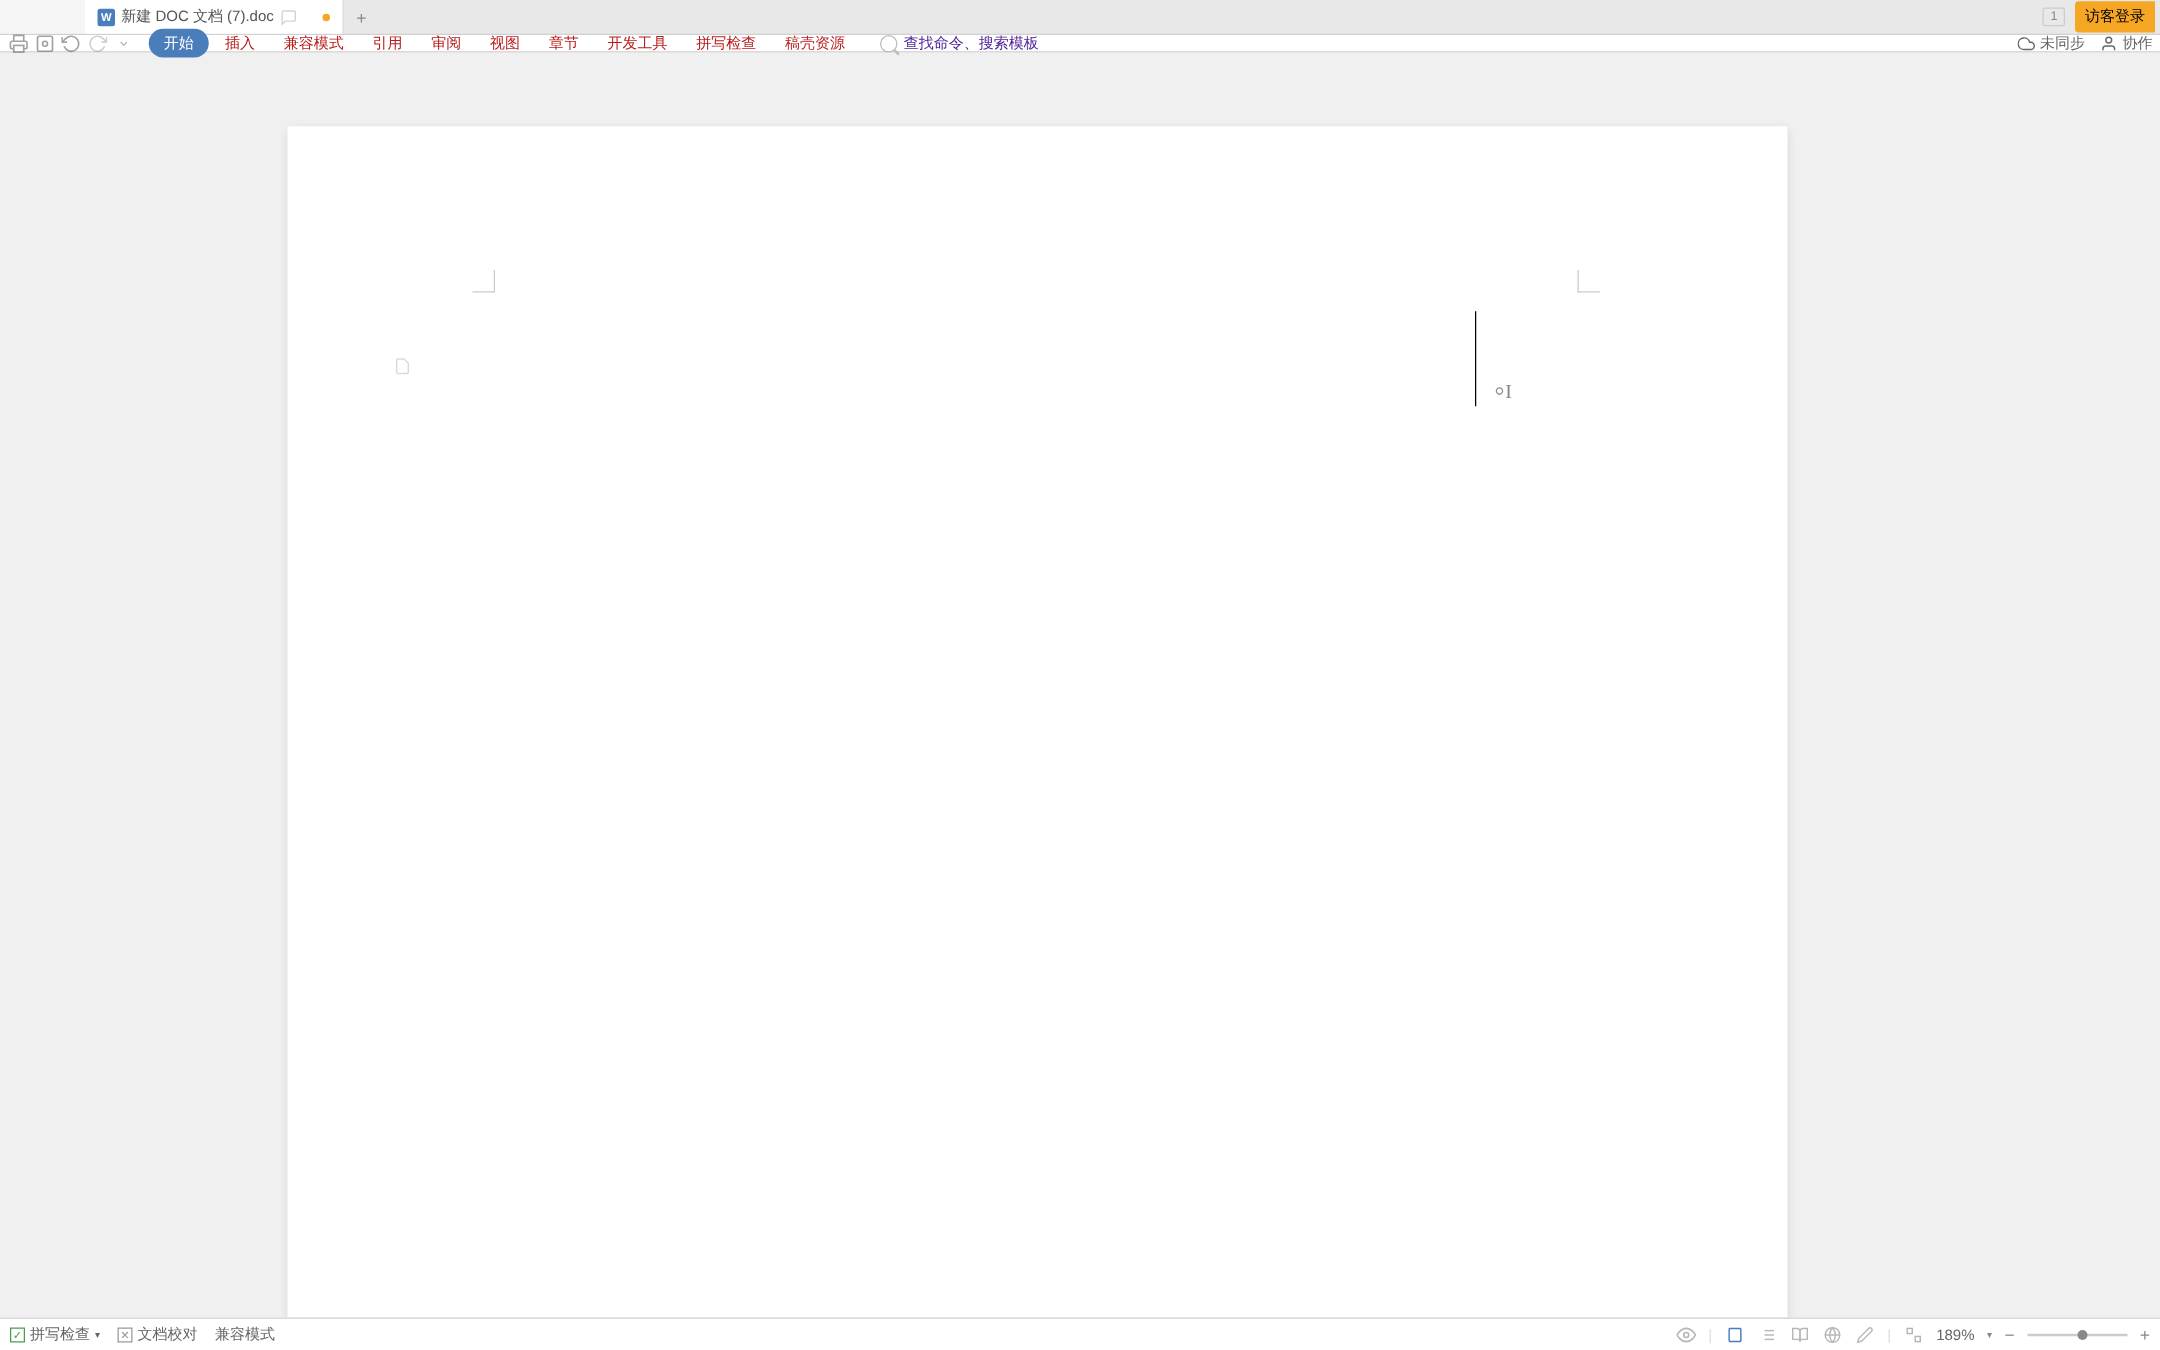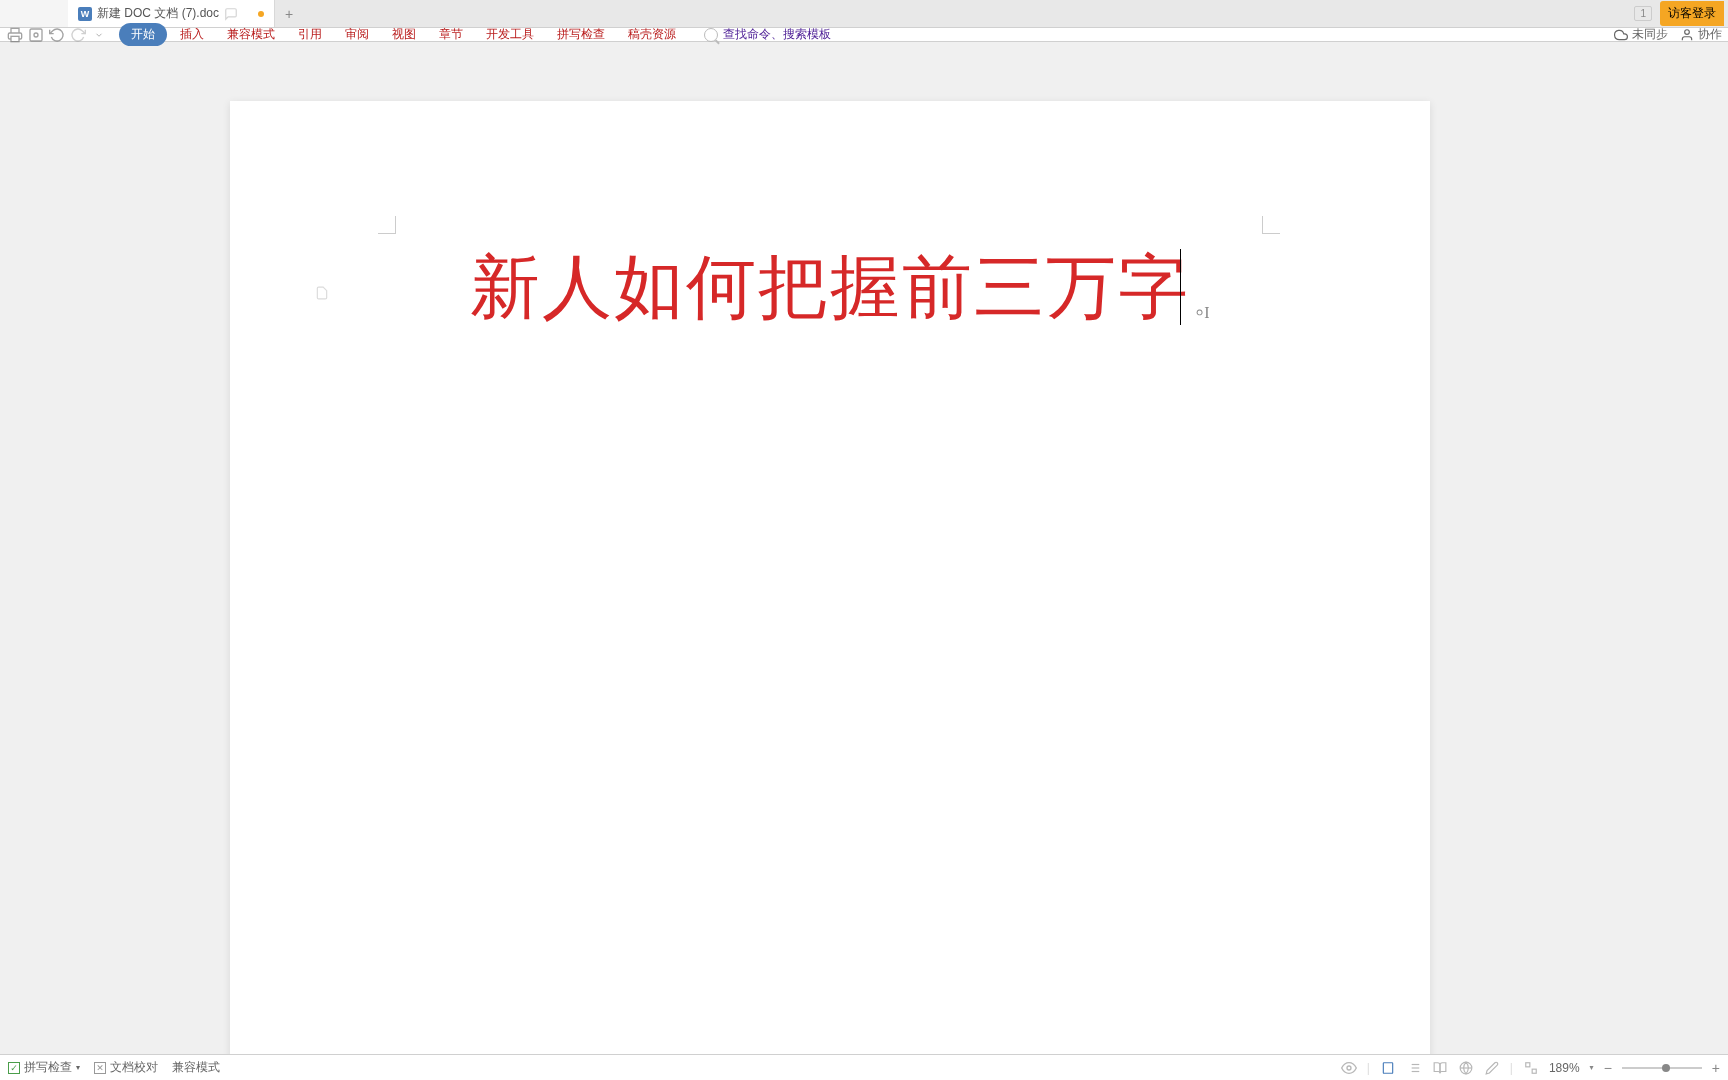--- a/index.html
+++ b/index.html
@@ -400,21 +400,20 @@
   </div>
 </div>
 
 <div class="doc-area">
   <div class="page">
     <div class="page-margin-top-left"></div>
     <div class="page-margin-top-right"></div>
     <svg class="page-icon-gutter" viewBox="0 0 24 24" fill="none" stroke="#888" stroke-width="2">
         <path d="M14 2H6a2 2 0 0 0-2 2v16a2 2 0 0 0 2 2h12a2 2 0 0 0 2-2V8z"></path>
       </svg>
-    <div class="doc-title">新人如何把握前三万字</div>
     <div class="cursor-line"></div>
     <div class="cursor-mark">⸰I</div>
   </div>
 </div>
 
 <div class="status-bar">
   <div class="status-item">
     <div class="checkbox-icon">✓</div>
     <span>拼写检查</span>
     <span style="font-size:8px">▾</span>

